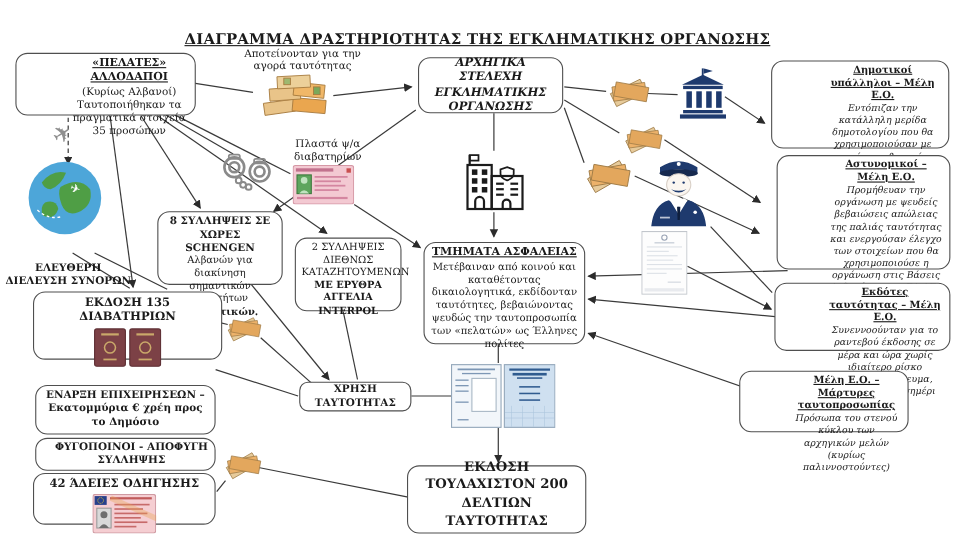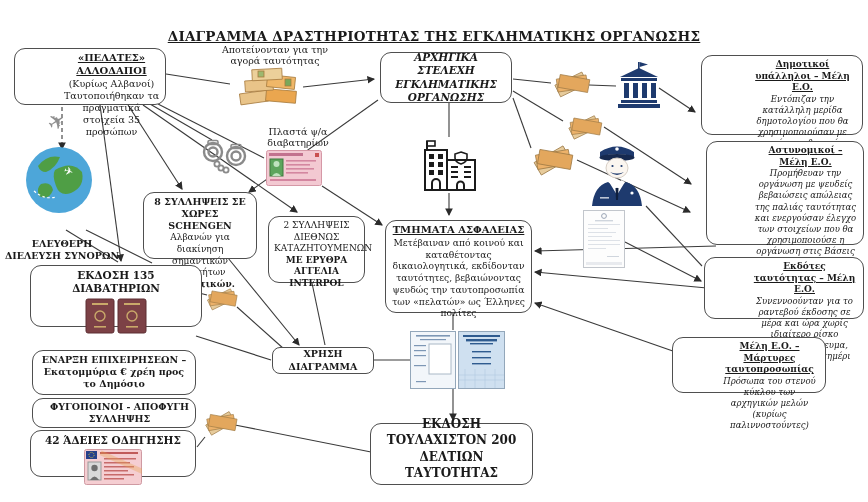--- a/index.html
+++ b/index.html
@@ -71,21 +71,21 @@
       <line x1="196" y1="336" x2="271" y2="360"></line>
       <line x1="197" y1="447" x2="205" y2="437"></line>
       <line x1="235" y1="425" x2="371" y2="452"></line>
     </g>
   </svg>
 
   <div class="title">
     <span>ΔΙΑΓΡΑΜΜΑ ΔΡΑΣΤΗΡΙΟΤΗΤΑΣ ΤΗΣ ΕΓΚΛΗΜΑΤΙΚΗΣ ΟΡΓΑΝΩΣΗΣ</span>
   </div>
 
-  <div class="node" style="left:14px;top:48px;width:152px;height:57px;padding-left:48px;">
+  <div class="node" style="left:14px;top:48px;width:164px;height:57px;padding-left:48px;">
     <span class="t" style="font-size:10px;">«ΠΕΛΑΤΕΣ» ΑΛΛΟΔΑΠΟΙ</span>
     <span>(Κυρίως Αλβανοί)</span><br>
     <span>Ταυτοποιήθηκαν τα πραγματικά στοιχεία 35 προσώπων</span>
   </div>
 
   <div class="icon" style="left:48px;top:110px;font-size:21px;color:#8f8f8f;transform:rotate(-32deg);">
     <span>✈</span>
   </div>
 
   <div class="icon" style="left:24px;top:145px;">
@@ -369,21 +369,21 @@
     <svg width="36" height="38" viewBox="0 0 40 36">
         <g stroke="#9d7a45" stroke-width="0.7">
       <rect x="4" y="12" width="30" height="13" fill="#e7cb9b" transform="rotate(-30 19 18)"></rect>
       <rect x="5" y="11" width="30" height="13" fill="#edb26a" transform="rotate(-10 20 17)"></rect>
       <rect x="7" y="11" width="30" height="13" fill="#e3a75d" transform="rotate(10 22 17)"></rect>
     </g>
       </svg>
   </div>
 
   <div class="node small-node" style="left:272px;top:347px;width:102px;height:27px;display:flex;align-items:center;justify-content:center;">
-    <span class="b">ΧΡΗΣΗ ΔΙΑΓΡΑΜΜΑ</span>
+    <span class="b">ΧΡΗΣΗ ΤΑΥΤΟΤΗΤΑΣ</span>
   </div>
 
   <div class="icon" style="left:410px;top:331px;">
     <svg width="95" height="58" viewBox="0 0 95 58">
       <rect x="0.5" y="0.5" width="45" height="57" fill="#f2f6fa" stroke="#93a7ba"></rect>
       <rect x="48.5" y="0.5" width="46" height="57" fill="#cfe0f0" stroke="#93a7ba"></rect>
       <g fill="#7d97b5">
         <rect x="6" y="4" width="34" height="1.6"></rect>
         <rect x="10" y="8" width="26" height="1.2"></rect>
         <rect x="4" y="14" width="12" height="1.2"></rect>

